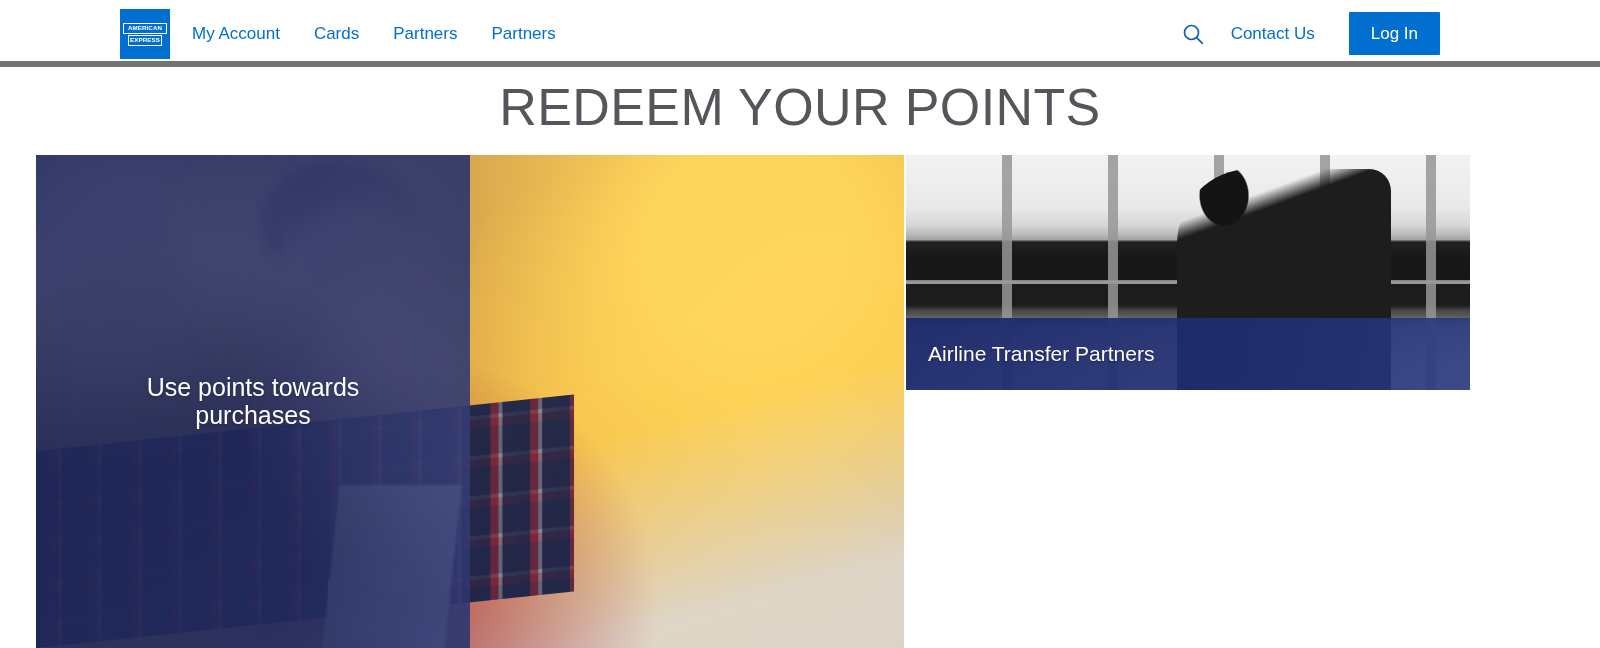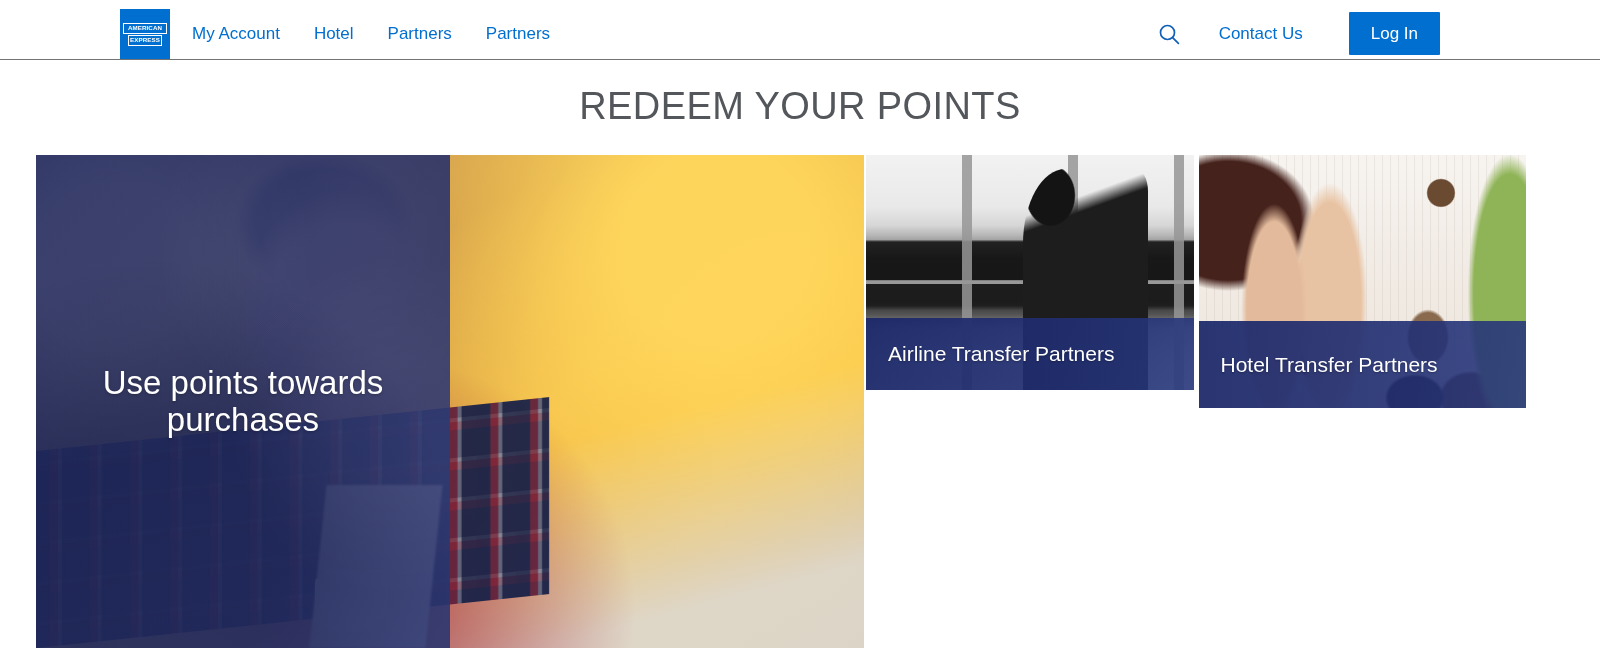--- a/index.html
+++ b/index.html
@@ -10,24 +10,24 @@
     height: 648px;
     overflow: hidden;
     background: #ffffff;
     font-family: "Liberation Sans", sans-serif;
     -webkit-font-smoothing: antialiased;
   }
 
   
   .header {
     position: relative;
-    height: 60px;
+    height: 67px;
     width: 1600px;
     background: #ffffff;
-    border-bottom: 1px solid #737373;
+    border-bottom: 6px solid #737373;
     display: flex;
     align-items: center;
   }
 
   .logo-wrap {
     position: absolute;
     left: 120px;
     top: 9px;
     width: 50px;
     height: 50px;
@@ -80,21 +80,21 @@
   }
   .nav-link:first-child { padding-left: 0; }
 
   .nav-right {
     position: absolute;
     right: 160px;
     top: 0;
     height: 67px;
     display: flex;
     align-items: center;
-    gap: 12px;
+    gap: 0;
   }
   .search-btn {
     width: 40px;
     height: 40px;
     display: flex;
     align-items: center;
     justify-content: center;
     background: none;
     border: none;
     cursor: pointer;
@@ -118,24 +118,24 @@
     padding: 0 22px;
     cursor: pointer;
     border-radius: 1px;
     white-space: nowrap;
   }
 
   
   .page-title {
     text-align: center;
     color: #53565a;
-    font-size: 38px;
+    font-size: 52px;
     font-weight: 300;
     letter-spacing: 0.4px;
-    margin-top: 26px;
+    margin-top: 12px;
     line-height: 1.1;
     font-family: "Liberation Sans", sans-serif;
   }
 
   
   .grid {
     position: absolute;
     left: 36px;
     top: 155px;
     width: 1490px;
@@ -228,33 +228,34 @@
     width: 50%;
     height: 100%;
     display: flex;
     align-items: center;
     justify-content: center;
     z-index: 3;
     pointer-events: none;
   }
   .hero-caption span {
     color: #ffffff;
-    font-size: 33px;
+    font-size: 25px;
     font-weight: 400;
     line-height: 1.1;
     text-align: center;
     max-width: 330px;
     text-shadow: 0 1px 3px rgba(0,0,0,0.25);
   }
 
   
   .right-col {
     width: 660px;
     height: 493px;
     display: flex;
+    flex-direction: column;
     gap: 5px;
   }
   .mini-card {
     position: relative;
     width: 564px;
     height: 235px;
     overflow: hidden;
     cursor: pointer;
   }
   .mini-photo { position: absolute; inset: 0; }
@@ -346,21 +347,21 @@
 
   <a class="logo-wrap">
     <span class="amex-logo">
       <span class="band b1">AMERICAN</span>
       <span class="band b2">EXPRESS</span>
     </span>
   </a>
 
   <nav class="nav-left">
     <a class="nav-link">My Account</a>
-    <a class="nav-link">Hotel</a>
+    <a class="nav-link">Cards</a>
     <a class="nav-link">Partners</a>
     <a class="nav-link">Partners</a>
   </nav>
 
   <div class="nav-right">
     <button class="search-btn">
       <svg width="24" height="24" viewBox="0 0 24 24" fill="none">
         <circle cx="10.5" cy="10.5" r="7" stroke="#1261b8" stroke-width="1.7"></circle>
         <line x1="15.6" y1="15.6" x2="21.4" y2="21.4" stroke="#1261b8" stroke-width="1.7" stroke-linecap="round"></line>
       </svg>
@@ -387,21 +388,15 @@
 
   <div class="right-col">
 
     <div class="mini-card airline">
       <div class="mini-photo photo-airport"></div>
       <div class="mini-band">
         <span>Airline Transfer Partners</span>
       </div>
     </div>
 
-    <div class="mini-card hotel">
-      <div class="mini-photo photo-bedroom"></div>
-      <div class="mini-band">
-        <span>Hotel Transfer Partners</span>
-      </div>
-    </div>
 
   </div>
 </section>
 
 </body></html>

